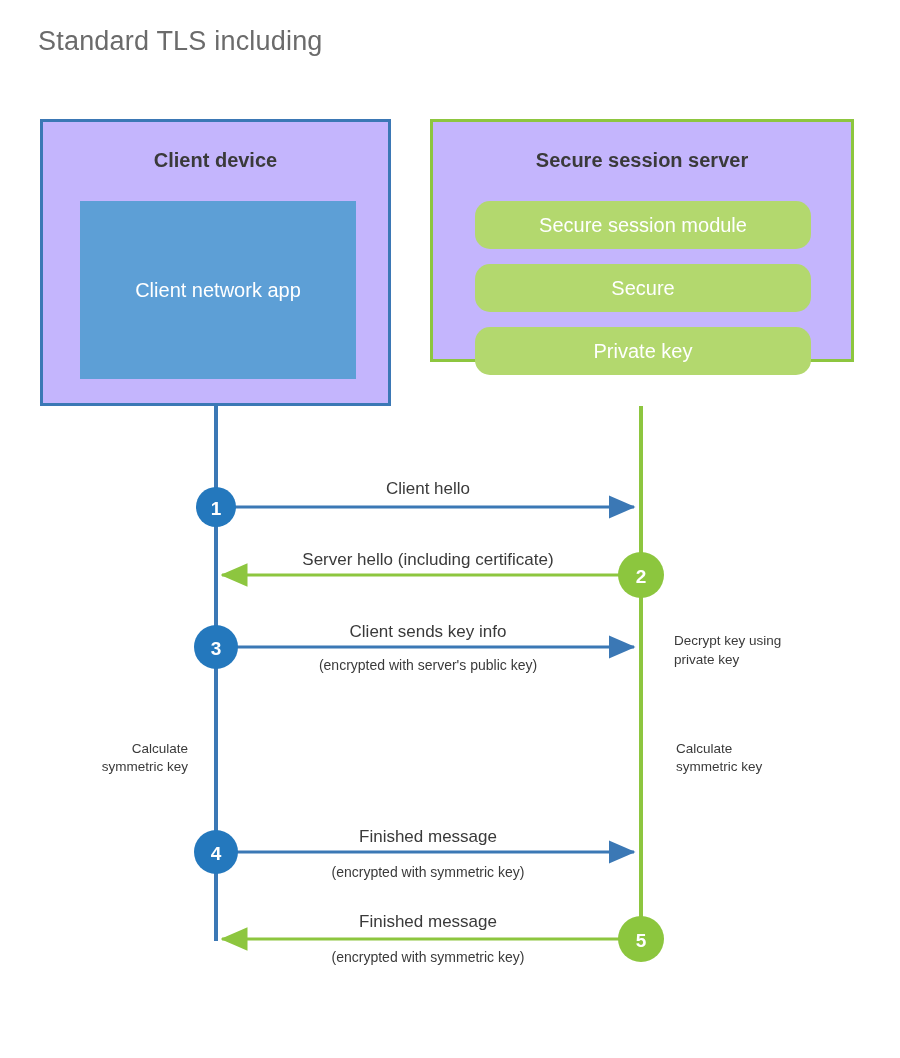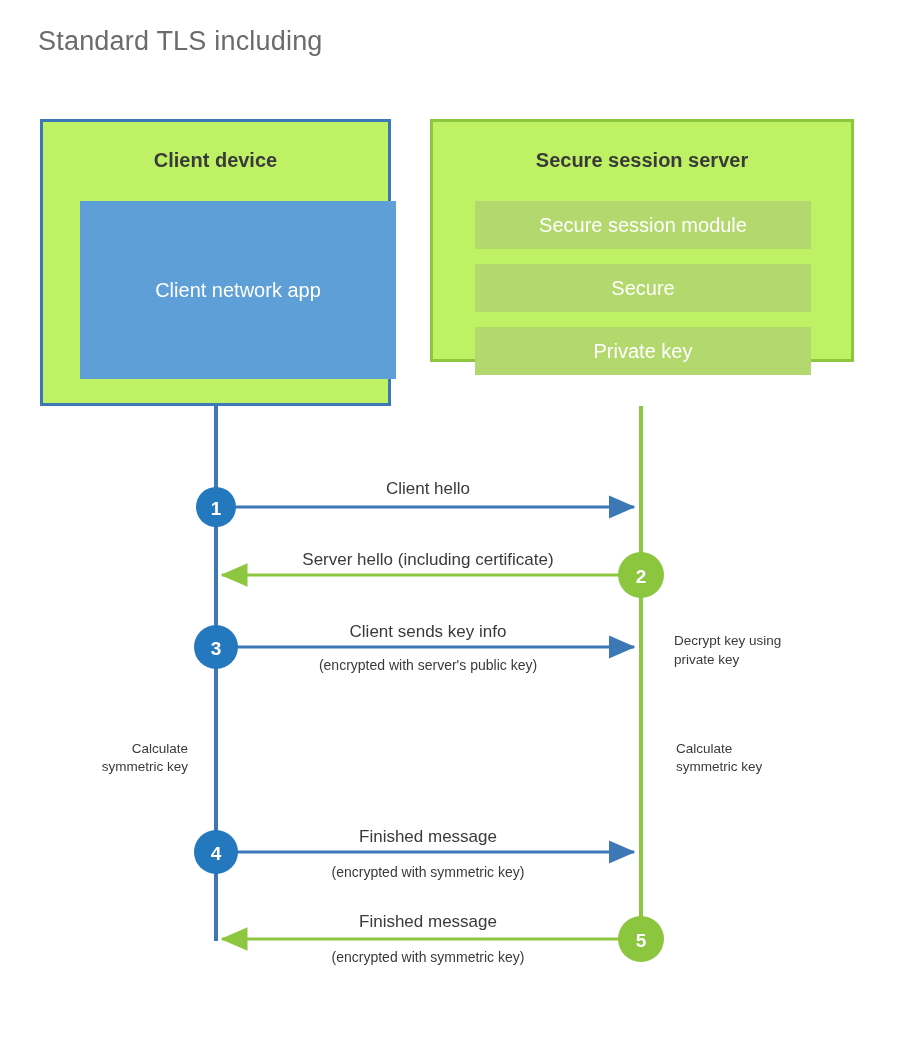--- a/index.html
+++ b/index.html
@@ -20,21 +20,21 @@
     top: 26px;
     font-size: 27px;
     font-weight: 400;
     color: #6b6b6b;
     letter-spacing: 0.2px;
     white-space: nowrap;
   }
   
   .panel {
     position: absolute;
-    background: #bef264;
+    background: #c4b5fd;
     box-sizing: border-box;
   }
   #client-panel {
     left: 40px;
     top: 119px;
     width: 351px;
     height: 287px;
     border: 3px solid #3b78b5;
   }
   #server-panel {
@@ -51,21 +51,21 @@
     top: 27px;
     text-align: center;
     font-size: 20px;
     font-weight: bold;
     color: #3a3a3a;
   }
   #client-app-box {
     position: absolute;
     left: 37px;
     top: 79px;
-    width: 316px;
+    width: 276px;
     height: 178px;
     background: #5d9fd6;
     color: #ffffff;
     font-size: 20px;
     line-height: 28px;
     display: flex;
     align-items: center;
     justify-content: center;
     text-align: center;
     padding: 0 10px;
@@ -76,20 +76,21 @@
     left: 42px;
     width: 336px;
     height: 48px;
     background: #b3d86e;
     color: #ffffff;
     font-size: 20px;
     display: flex;
     align-items: center;
     justify-content: center;
     text-align: center;
+    border-radius: 15px;
   }
   #server-bar-0 { top: 79px; }
   #server-bar-1 { top: 142px; }
   #server-bar-2 { top: 205px; }
 
   
   #sequence-svg {
     position: absolute;
     left: 0;
     top: 0;

